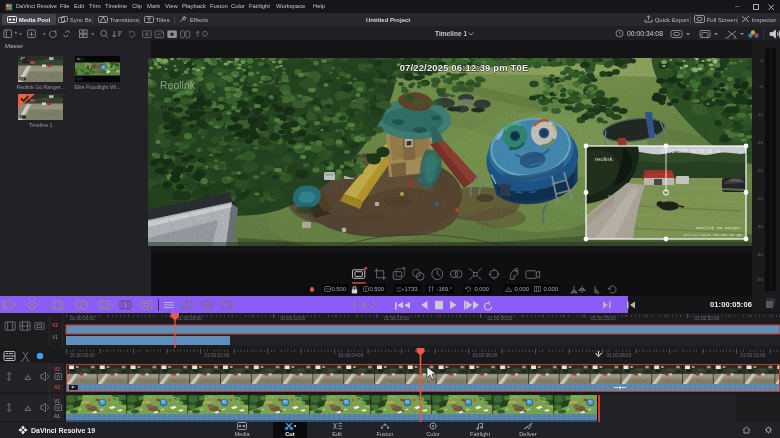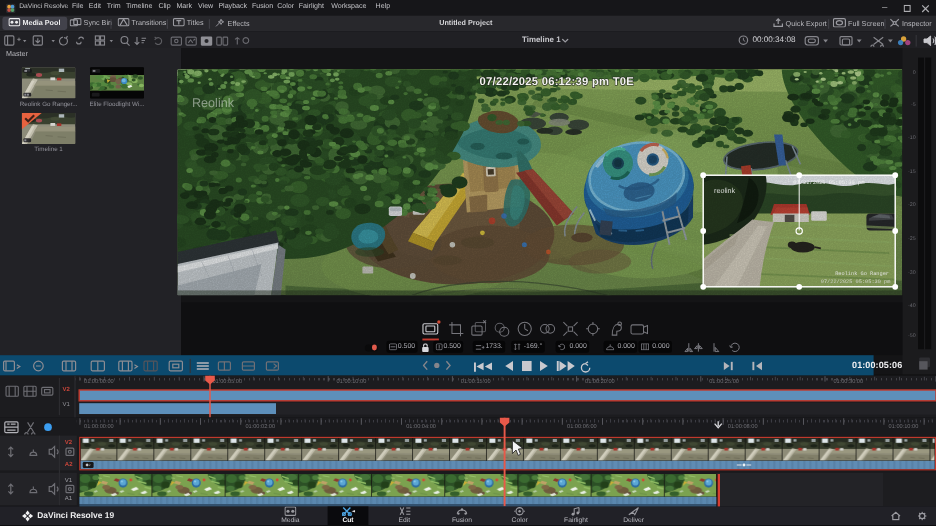--- a/index.html
+++ b/index.html
@@ -18,21 +18,21 @@
 #row3{left:0;top:26px;width:780px;height:14px;background:#202024;color:#8f8f95;font-size:6.3px;}
 
 #panel{left:0;top:40px;width:151px;height:272px;background:#222226;}
 .thumblabel{position:absolute;color:#92929a;font-size:5.2px;text-align:center;white-space:nowrap;}
 
 #viewer{left:151px;top:40px;width:601px;height:272px;background:#141416;}
 #meter{left:752px;top:40px;width:28px;height:272px;background:#1b1b1d;}
 
 #vtools{left:151px;top:252px;width:601px;height:44px;background:#0f0f11;}
 
-#transport{left:0;top:296px;width:728px;height:17px;background:#0c4a6e;color:#9a9aa0;}
+#transport{left:0;top:296px;width:628px;height:17px;background:#8b5cf6;color:#9a9aa0;}
 
 #minitl{left:0;top:313px;width:780px;height:35px;background:#1c1c1f;}
 
 #maintl{left:0;top:348px;width:780px;height:74px;background:#1a1a1d;}
 
 #botbar{left:0;top:422px;width:780px;height:16px;background:#212127;}
 .tab{position:absolute;top:0;width:40px;height:16px;text-align:center;color:#b9b9bf;font-size:5.6px;}
 .tab .tic{display:block;height:9px;line-height:10px;font-size:6.5px;color:#9a9aa0;}
 </style></head>
 <body>

